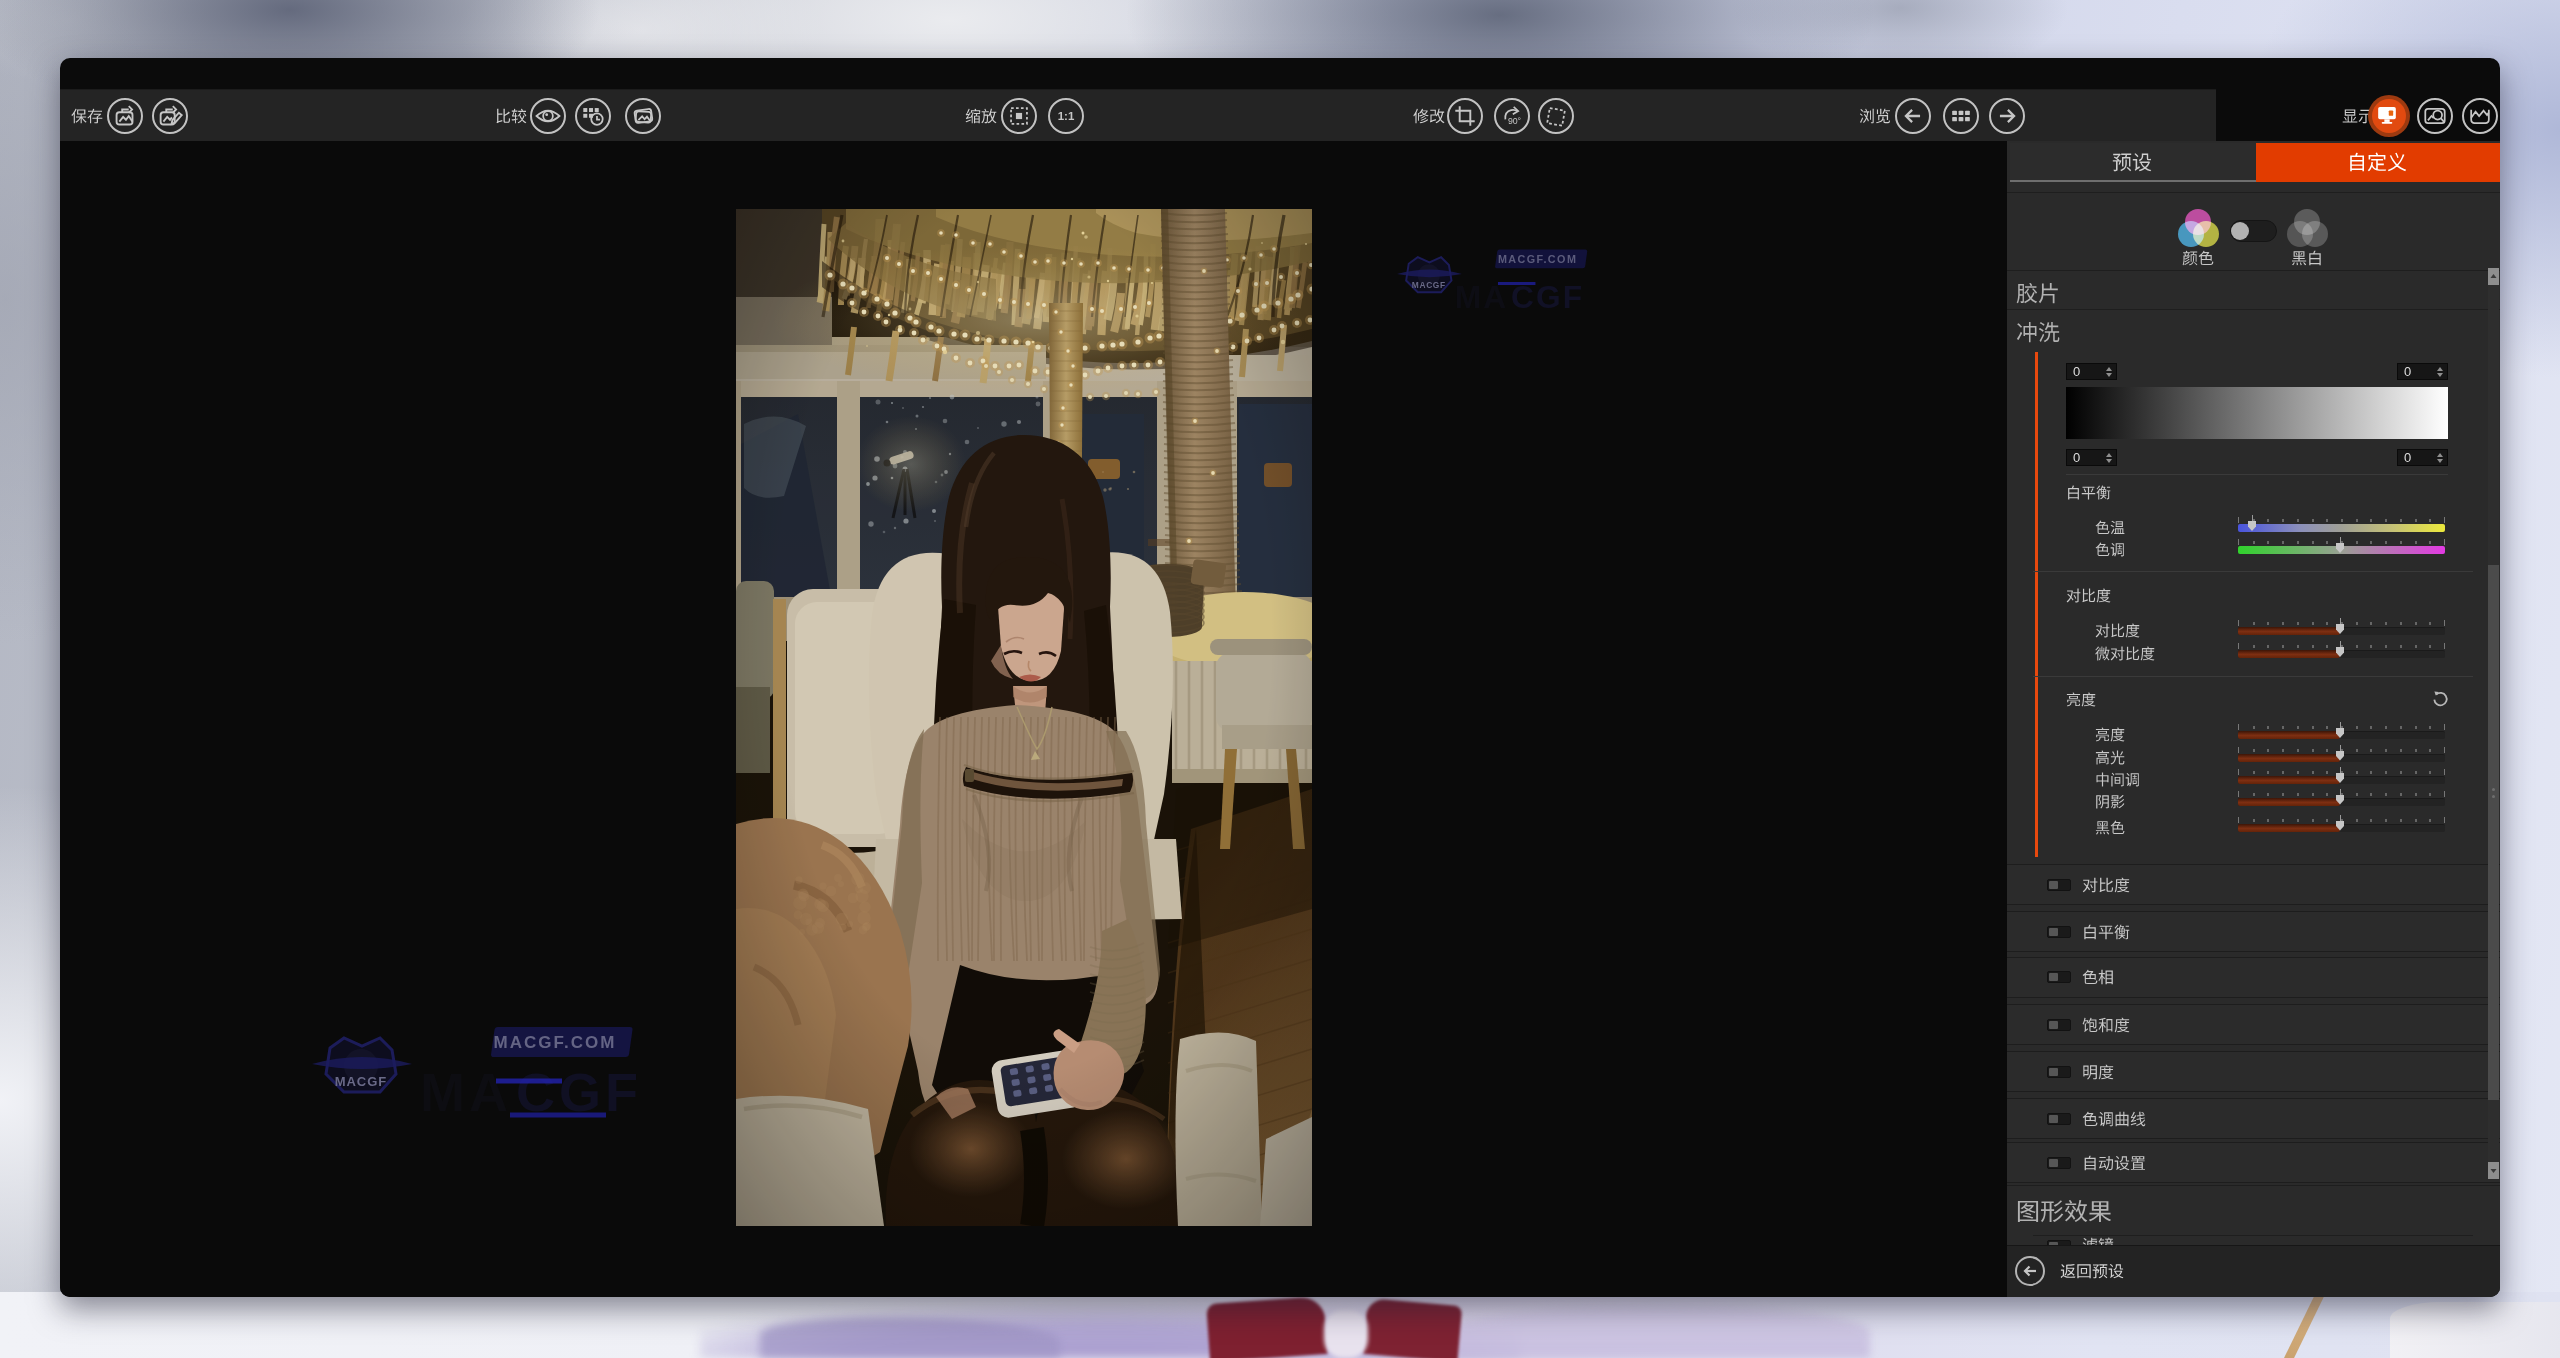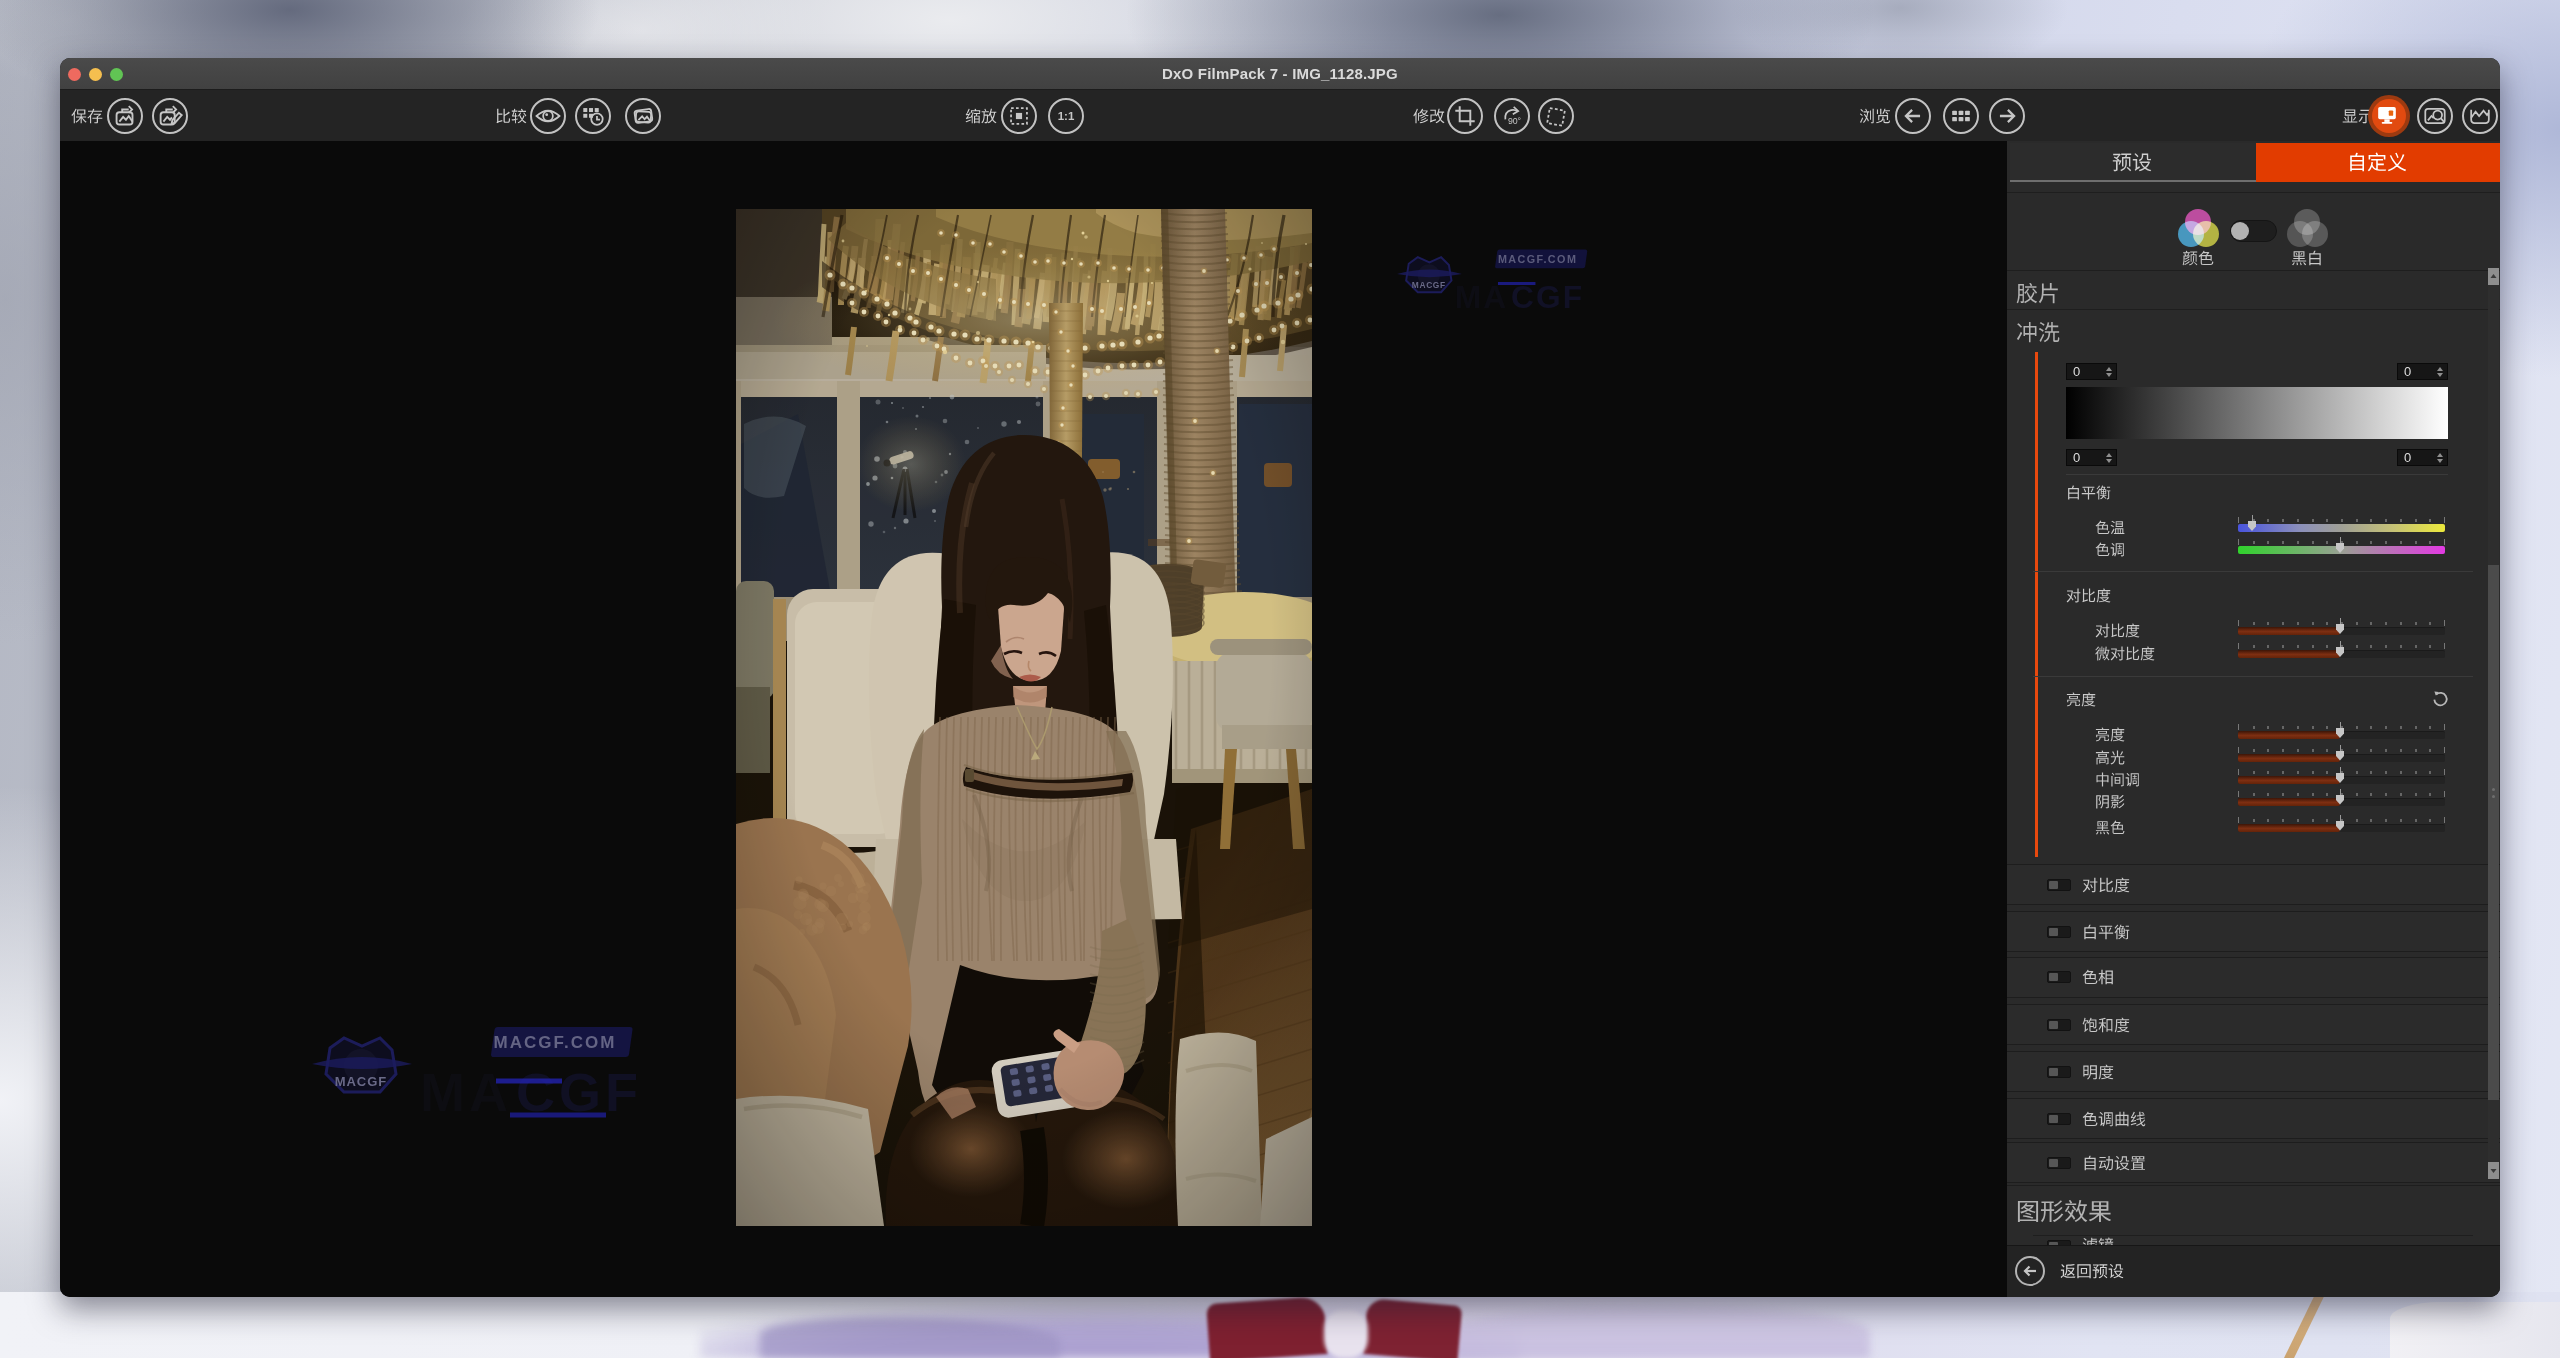--- a/index.html
+++ b/index.html
@@ -15,21 +15,21 @@
  radial-gradient(200px 90px at 70px 20px,rgba(196,199,208,.8),rgba(196,199,208,0) 70%),
  linear-gradient(100deg,#b2b6c2 0%,#c8cbd5 30%,#cbd0e5 55%,#d9ddef 78%,#e4e7f4 100%)}
 #deskbottom{position:absolute;left:0;top:1292px;width:2560px;height:66px;background:
  linear-gradient(90deg,#f1f2f7 0%,#eff0f6 28%,#e8e6f2 45%,#dcd6ea 56%,#dfdcee 66%,#e1e4f3 82%,#dfe2f1 100%)}
 #win{position:absolute;left:60px;top:58px;width:2440px;height:1239px;border-radius:10px;
  overflow:hidden;background:#0b0b0b;box-shadow:0 12px 30px rgba(28,28,48,.5)}
 #tbar{position:absolute;left:0;top:0;width:2440px;height:31px;background:linear-gradient(#4a4a4a,#414141)}
 #tbar .tl{position:absolute;top:10px;width:13px;height:13px;border-radius:50%}
 #title{position:absolute;left:0;top:0;width:100%;height:31px;line-height:32px;text-align:center;
  color:#dadada;font-size:15px;font-weight:bold;letter-spacing:.2px}
-#tools{position:absolute;left:0;top:31px;width:2440px;height:52px;background:#242424;border-top:1px solid #1c1c1c}
+#tools{position:absolute;left:0;top:31px;width:2156px;height:52px;background:#242424;border-top:1px solid #1c1c1c}
 .cbtn{position:absolute;top:8px;width:36px;height:36px;border-radius:50%;border:2.4px solid #c2c2c2;display:flex;align-items:center;justify-content:center}
 #canvas{position:absolute;left:0;top:83px;width:1947px;height:1156px;background:#0a0a0a;overflow:hidden}
 #panel{position:absolute;left:1947px;top:83px;width:493px;height:1156px;background:#2a2a2a;overflow:hidden}
 .tabp{position:absolute;top:2px;height:39px;background:#2c2c2c;border-bottom:2px solid #6e6e6e}
 .tabc{position:absolute;top:2px;height:39px;background:#e23c00}
 .hdiv{position:absolute;height:1px;background:#1e1e1e}
 .sdiv{position:absolute;height:1px;background:#3a3a3a}
 .spin{position:absolute;width:51px;height:17px;background:#161616;border:1px solid #0a0a0a;color:#dedede;
  font-size:13px;line-height:15px;padding-left:6px}
 .spin i{position:absolute;right:3px;top:0;width:8px;height:15px;font-style:normal}
@@ -109,26 +109,20 @@
 <div id="deskbottom"></div>
 <div class="abs" style="left:700px;top:1300px;width:820px;height:58px;background:radial-gradient(60% 100% at 50% 100%,#a89cce 0,#b4aad6 55%,rgba(180,170,214,0) 100%);filter:blur(5px)"></div>
 <div class="abs" style="left:760px;top:1318px;width:300px;height:40px;border-radius:40% 60% 0 0;background:#a096c6;opacity:.75;filter:blur(4px)"></div>
 <div class="abs" style="left:1450px;top:1306px;width:420px;height:52px;border-radius:50% 50% 0 0;background:linear-gradient(#d4cce8,#c2b8dc);opacity:.8;filter:blur(4px)"></div>
 <div class="abs" style="left:1208px;top:1300px;width:118px;height:58px;border-radius:10px 24px 0 0;background:#7e2030;transform:rotate(-4deg);filter:blur(1.5px)"></div>
 <div class="abs" style="left:1365px;top:1302px;width:95px;height:56px;border-radius:18px 8px 0 0;background:#7e2232;transform:rotate(5deg);filter:blur(1.5px)"></div>
 <div class="abs" style="left:1324px;top:1310px;width:44px;height:48px;background:#e8e2ee;border-radius:40%;filter:blur(2px)"></div>
 <div class="abs" style="left:2295px;top:1284px;width:9px;height:105px;background:linear-gradient(#dcb888,#c39a66);transform:rotate(26deg)"></div>
 <div class="abs" style="left:2390px;top:1302px;width:170px;height:56px;background:linear-gradient(100deg,#f2f1f5,#e6e6ee);border-radius:30% 0 0 0"></div>
 <div id="win">
-    <div id="tbar">
-      <div class="tl" style="left:8px;background:#ee6a5f"></div>
-      <div class="tl" style="left:29px;background:#f5bf4f"></div>
-      <div class="tl" style="left:50px;background:#61c454"></div>
-      <div id="title">DxO FilmPack 7 - IMG_1128.JPG</div>
-    </div>
     <div id="tools">
       <svg style="position:absolute;left:11px;top:18px" class="" width="32.0" height="16.6" viewBox="0 0 200 104">
         <g fill="#cfcfcf" transform="translate(0,88) scale(1,-1)">
           <use href="#u4FDD" x="0"></use>
           <use href="#u5B58" x="100"></use>
         </g>
       </svg>
       <div class="cbtn" style="left:47px">
         <svg width="30" height="30" viewBox="0 0 32 32">
           <g fill="none" stroke="#c6c6c6" stroke-width="2">

